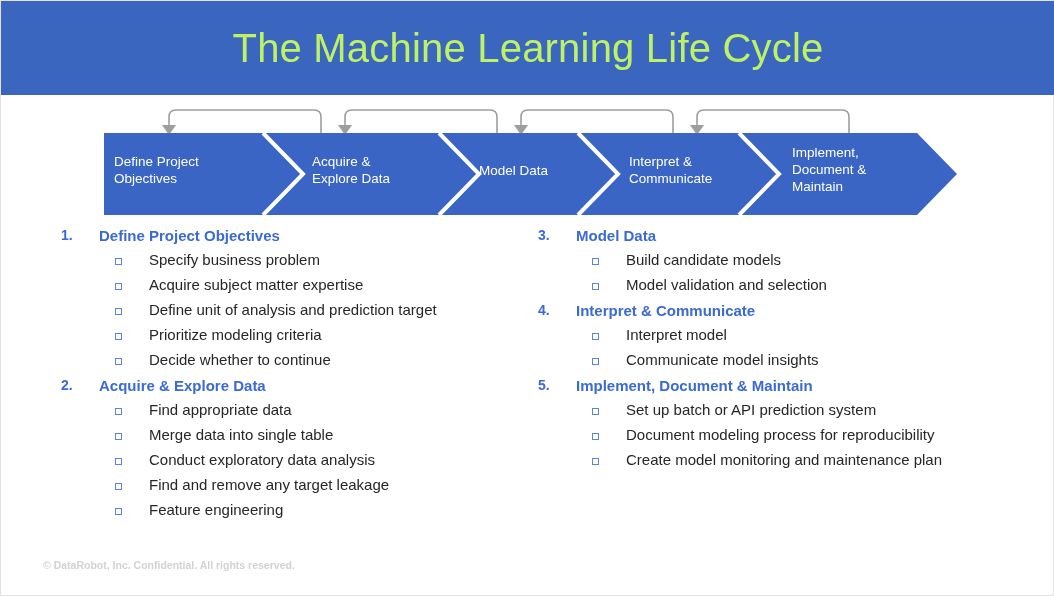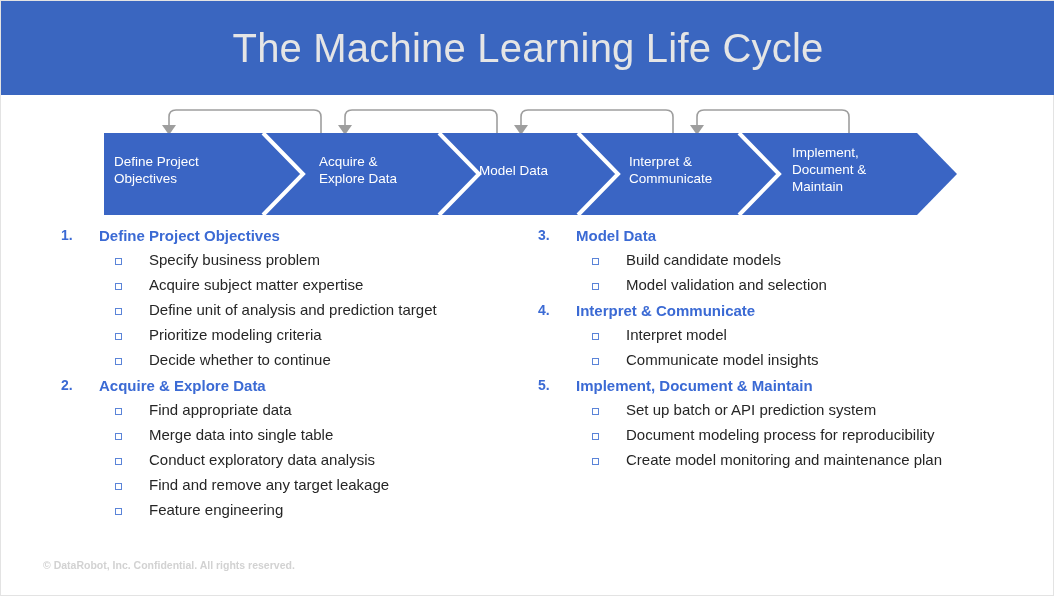--- a/index.html
+++ b/index.html
@@ -18,21 +18,21 @@
     box-sizing:border-box;
   }
 
   
   .header{
     position:absolute;left:0;top:0;width:1054px;height:94px;
     background:#3a66c0;
     display:flex;align-items:center;justify-content:center;
   }
   .header-title{
-    color:#e5e5e5;
+    color:#bef264;
     font-size:40px;
     font-weight:400;
     letter-spacing:0.2px;
     line-height:1;
     white-space:nowrap;
   }
 
   
   .flow{
     position:absolute;left:0;top:100px;width:895px;height:118px;
@@ -133,21 +133,21 @@
       <g fill="none" stroke="#ffffff" stroke-width="4" stroke-linecap="butt">
         <polyline points="262,32 302,73 262,114"></polyline>
         <polyline points="438,32 478,73 438,114"></polyline>
         <polyline points="577,32 617,73 577,114"></polyline>
         <polyline points="738,32 778,73 738,114"></polyline>
       </g>
     </svg>
 
     <div class="chev-label" style="left:113px;top:52px;">Define Project
 Objectives</div>
-    <div class="chev-label" style="left:318px;top:52px;">Acquire &amp;
+    <div class="chev-label" style="left:311px;top:52px;">Acquire &amp;
 Explore Data</div>
     <div class="chev-label" style="left:478px;top:61px;">Model Data</div>
     <div class="chev-label" style="left:628px;top:52px;">Interpret &amp;
 Communicate</div>
     <div class="chev-label" style="left:791px;top:43px;">Implement,
 Document &amp;
 Maintain</div>
   </div>
 
   <div class="columns">

